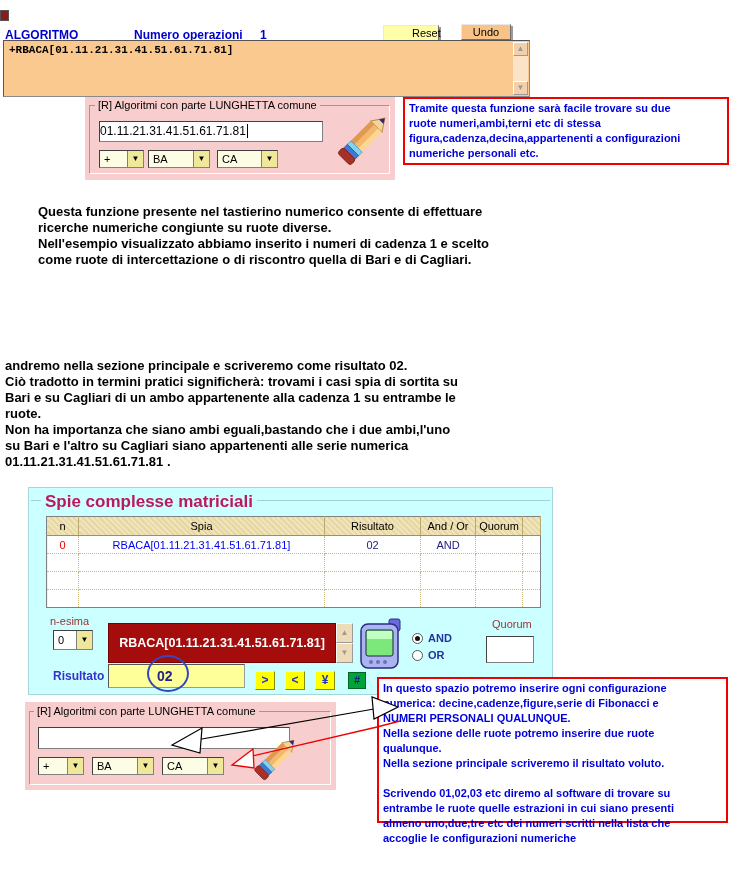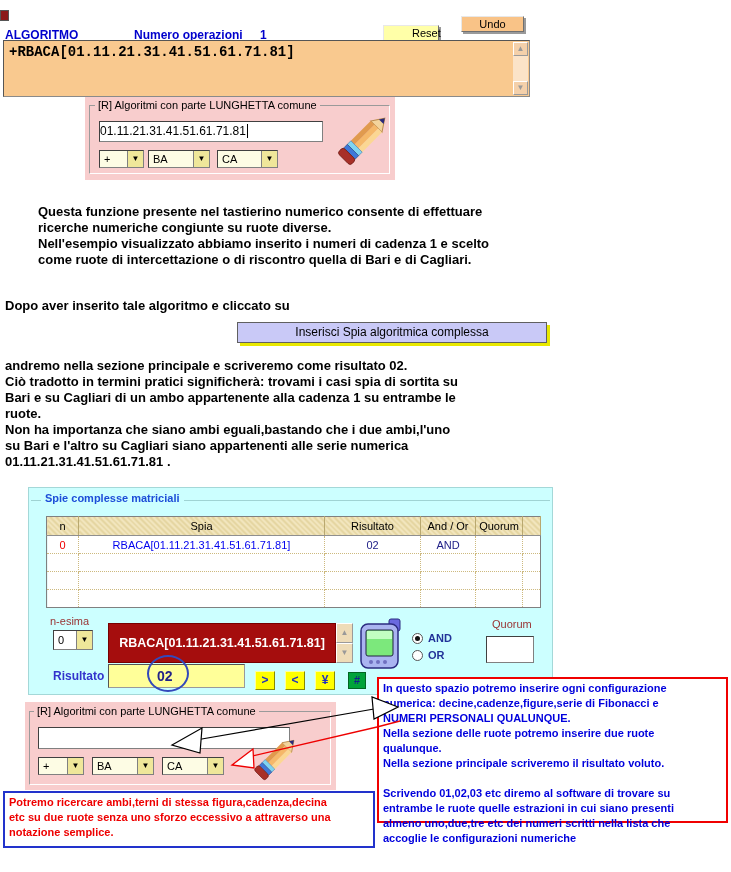--- a/index.html
+++ b/index.html
@@ -12,21 +12,21 @@
   .titlebar { left:0; top:0; width:731px; height:17px; background:#0b62d6; }
   .titlebar .txt { position:absolute; left:28px; top:1px; color:#fff; font-size:12px; font-weight:bold; letter-spacing:0.3px; }
   .icon-frag { left:0; top:10px; width:9px; height:11px; background:#8b1a1a; border:1px solid #555; }
 
   
   .hdr-label { color:#0000cc; font-weight:bold; font-size:12px; }
   .btn3d { border:1px solid #707070; border-top-color:#e8e8e8; border-left-color:#e8e8e8; box-shadow:2px 2px 0 #9a9a9a; font-size:11px; text-align:center; color:#000; cursor:pointer; }
 
   
   .algo-area { left:3px; top:40px; width:527px; height:57px; background:#f9c98f; border:1px solid #8a8a8a; border-top-color:#555; border-left-color:#555; }
-  .algo-text { position:absolute; left:5px; top:3px; font-family:"Liberation Mono", monospace; font-weight:bold; font-size:14px; color:#000; }
+  .algo-text { position:absolute; left:5px; top:3px; font-family:"Liberation Mono", monospace; font-weight:bold; font-size:11px; color:#000; }
   .vscroll { position:absolute; right:1px; top:1px; width:15px; height:53px; background:#fbe3c8; }
   .sbtn { position:absolute; left:0; width:15px; height:14px; background:#f4d0aa; border:1px solid #9a9a9a; border-top-color:#fff; border-left-color:#fff; font-size:8px; color:#999; text-align:center; line-height:12px; }
 
   
   .pinkbox { background:#f8cdcd; }
   .gb-border { position:absolute; border:1px solid #9a9a9a; border-bottom-color:#fff; border-right-color:#fff; }
   .gb-legend { position:absolute; background:#f8cdcd; font-size:11px; color:#000; padding:0 3px; white-space:nowrap; }
   .field { background:#fff; border:1px solid #808080; border-top-color:#404040; border-left-color:#404040; }
   .combo { position:absolute; height:18px; background:#fdfce4; border:1px solid #808080; border-top-color:#404040; border-left-color:#404040; font-size:11px; color:#000; }
   .combo .val { position:absolute; left:4px; top:2px; }
@@ -35,21 +35,21 @@
   
   .redbox { background:#fff; border:2px solid #f00000; color:#0000dd; font-weight:bold; font-size:11px; line-height:15px; white-space:pre-line; padding:2px 4px; }
   .bluebox { background:#fff; border:2px solid #2233cc; color:#ee0000; font-weight:bold; font-size:11px; line-height:15px; white-space:pre-line; padding:2px 4px; }
 
   .para { color:#000; font-weight:bold; font-size:13px; line-height:16px; white-space:pre-line; }
 
   .insert-btn { left:237px; top:322px; width:310px; height:21px; background:#c9c9f7; border:1px solid #606060; box-shadow:3px 3px 0 #e8e800; font-size:12px; color:#000; text-align:center; line-height:19px; cursor:pointer; }
 
   
   .cyan-panel { left:28px; top:487px; width:525px; height:208px; background:#ccffff; border:1px solid #a4d8d8; }
-  .cyan-title { position:absolute; left:12px; top:4px; color:#1d4ed8; font-weight:bold; font-size:11px; background:#ccffff; padding:0 4px; z-index:2;}
+  .cyan-title { position:absolute; left:12px; top:4px; color:#be185d; font-weight:bold; font-size:17px; background:#ccffff; padding:0 4px; z-index:2;}
   .cyan-rule { position:absolute; left:2px; top:12px; width:519px; height:0; border-top:1px solid #9fd3d3; }
 
   table.spytab { position:absolute; left:17px; top:28px; width:494px; border-collapse:collapse; background:#fff; border:1px solid #808080; box-shadow:1px 1px 0 #e8f8f8 inset; font-size:11px; table-layout:fixed; }
   table.spytab th { height:19px; background:#e9dcab; background-image:repeating-linear-gradient(45deg, #f2e6bf 0 2px, #e4d5a0 2px 4px); font-weight:normal; color:#000; border-right:1px solid #b9a86f; border-bottom:1px solid #8f8f8f; overflow:hidden; }
   table.spytab td { height:18px; text-align:center; border-right:1px dotted #cdb97e; border-bottom:1px dotted #cdb97e; overflow:hidden; white-space:nowrap; }
 
   .lbl-maroon { color:#993333; font-size:11px; font-weight:normal; }
   .lbl-blue { color:#3333cc; font-size:12px; font-weight:bold; }
 
   .red-display { left:108px; top:623px; width:228px; height:40px; background:#a50d0d; border:1px solid #700; color:#fff; font-weight:bold; font-size:12.5px; text-align:center; line-height:38px; }
@@ -73,21 +73,21 @@
 <body>
 
 <div id="root">
 
   <div class="abs icon-frag"></div>
 
   <span class="abs hdr-label" style="left:5px; top:28px;">ALGORITMO</span>
   <span class="abs hdr-label" style="left:134px; top:28px;">Numero operazioni</span>
   <span class="abs hdr-label" style="left:260px; top:28px;">1</span>
   <div class="abs btn3d" style="left:383px; top:25px; width:56px; height:16px; background:#ffffa8; line-height:14px;padding-left:28px;">Reset</div>
-  <div class="abs btn3d" style="left:461px; top:16px; width:63px; height:16px; background:#f9c387; line-height:14px;">Undo</div>
+  <div class="abs btn3d" style="left:461px; top:24px; width:50px; height:16px; background:#f9c387; line-height:14px;">Undo</div>
 
   <div class="abs algo-area">
     <span class="algo-text">+RBACA[01.11.21.31.41.51.61.71.81]</span>
     <div class="vscroll">
       <div class="sbtn" style="top:0;">▲</div>
       <div class="sbtn" style="bottom:0;">▼</div>
     </div>
   </div>
 
   <div class="abs pinkbox" style="left:85px; top:97px; width:310px; height:83px;">
@@ -114,28 +114,30 @@
         <rect x="14" y="24" width="28" height="5.4" fill="#fbd793"></rect>
         <rect x="14" y="29.4" width="28" height="5.3" fill="#f5b869"></rect>
         <rect x="14" y="34.7" width="28" height="5.3" fill="#e09a4e"></rect>
         <rect x="42" y="24" width="5" height="16" fill="#7fd4f0" stroke="#4a7aa8" stroke-width="0.6"></rect>
         <rect x="47" y="24" width="5" height="16" fill="#3e78d8" stroke="#23457e" stroke-width="0.6"></rect>
         <rect x="52" y="23" width="8" height="18" rx="3" fill="#a83028" stroke="#6e1c16" stroke-width="0.8"></rect>
       </g>
     </svg>
   </div>
 
+  <div class="abs redbox" style="left:403px; top:97px; width:326px; height:68px;">Tramite questa funzione sarà facile trovare su due
+ruote numeri,ambi,terni etc di stessa
+figura,cadenza,decina,appartenenti a configurazioni
+numeriche personali etc.</div>
 
   <div class="abs para" style="left:5px; top:204px; width:640px;margin-left:33px;">Questa funzione presente nel tastierino numerico consente di effettuare
 ricerche numeriche congiunte su ruote diverse.
 Nell'esempio visualizzato abbiamo inserito i numeri di cadenza 1 e scelto
 come ruote di intercettazione o di riscontro quella di Bari e di Cagliari.</div>
-  <div class="abs para" style="left:5px; top:298px; width:640px;">Dopo aver inserito tale algoritmo e cliccato su</div>
-
-  <div class="abs insert-btn">Inserisci Spia algoritmica complessa</div>
+
 
   <div class="abs para" style="left:5px; top:358px; width:640px;">andremo nella sezione principale e scriveremo come risultato 02.
 Ciò tradotto in termini pratici significherà: trovami i casi spia di sortita su
 Bari e su Cagliari di un ambo appartenente alla cadenza 1 su entrambe le
 ruote.
 Non ha importanza che siano ambi eguali,bastando che i due ambi,l'uno
 su Bari e l'altro su Cagliari siano appartenenti alle serie numerica
 01.11.21.31.41.51.61.71.81 .</div>
 
   <div class="abs cyan-panel">
@@ -272,23 +274,20 @@
 NUMERI PERSONALI QUALUNQUE.
 Nella sezione delle ruote potremo inserire due ruote
 qualunque.
 Nella sezione principale scriveremo il risultato voluto.
 
 Scrivendo 01,02,03 etc diremo al software di trovare su
 entrambe le ruote quelle estrazioni in cui siano presenti
 almeno uno,due,tre etc dei numeri scritti nella lista che
 accoglie le configurazioni numeriche</div>
 
-  <div class="abs bluebox" style="left:3px; top:791px; width:372px; height:57px;">Potremo ricercare ambi,terni di stessa figura,cadenza,decina
-etc su due ruote senza uno sforzo eccessivo a attraverso una
-notazione semplice.</div>
 
   <svg class="abs" style="left:120px; top:690px; z-index:6;" width="300" height="100" viewBox="0 0 300 100">
     <line x1="76" y1="50" x2="254" y2="19" stroke="#000" stroke-width="1.2"></line>
     <polygon points="52,55 82,38 80,63" fill="#fff" stroke="#000" stroke-width="1.2"></polygon>
     <polygon points="278,17 252,7 254,29" fill="#fff" stroke="#000" stroke-width="1.2"></polygon>
     <line x1="257" y1="37" x2="124" y2="68" stroke="#ee0000" stroke-width="1.3"></line>
     <polygon points="112,75 133,59 134,78" fill="#fff" stroke="#ee0000" stroke-width="1.3"></polygon>
     <line x1="257" y1="37" x2="280" y2="31" stroke="#ee0000" stroke-width="1.3"></line>
   </svg>
 

